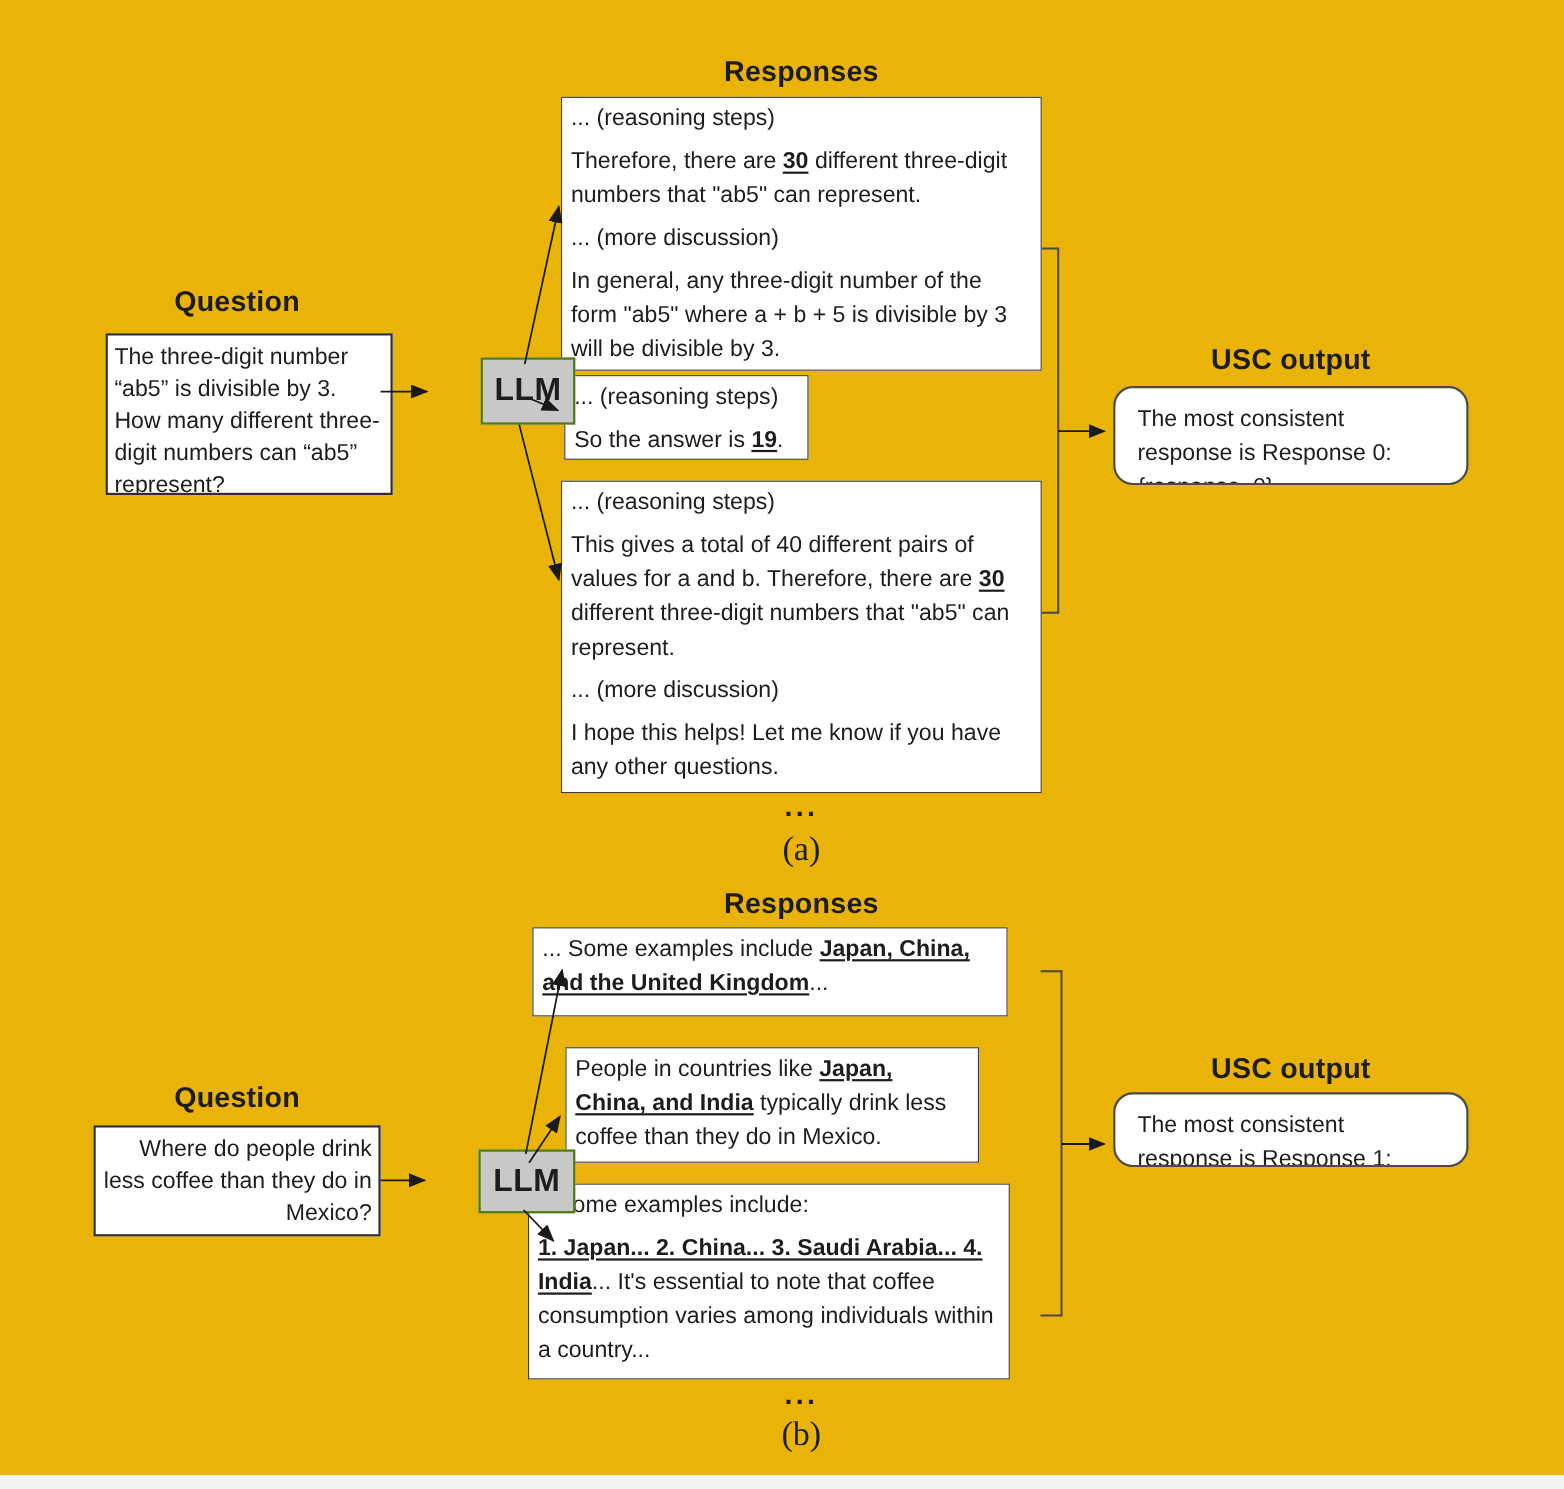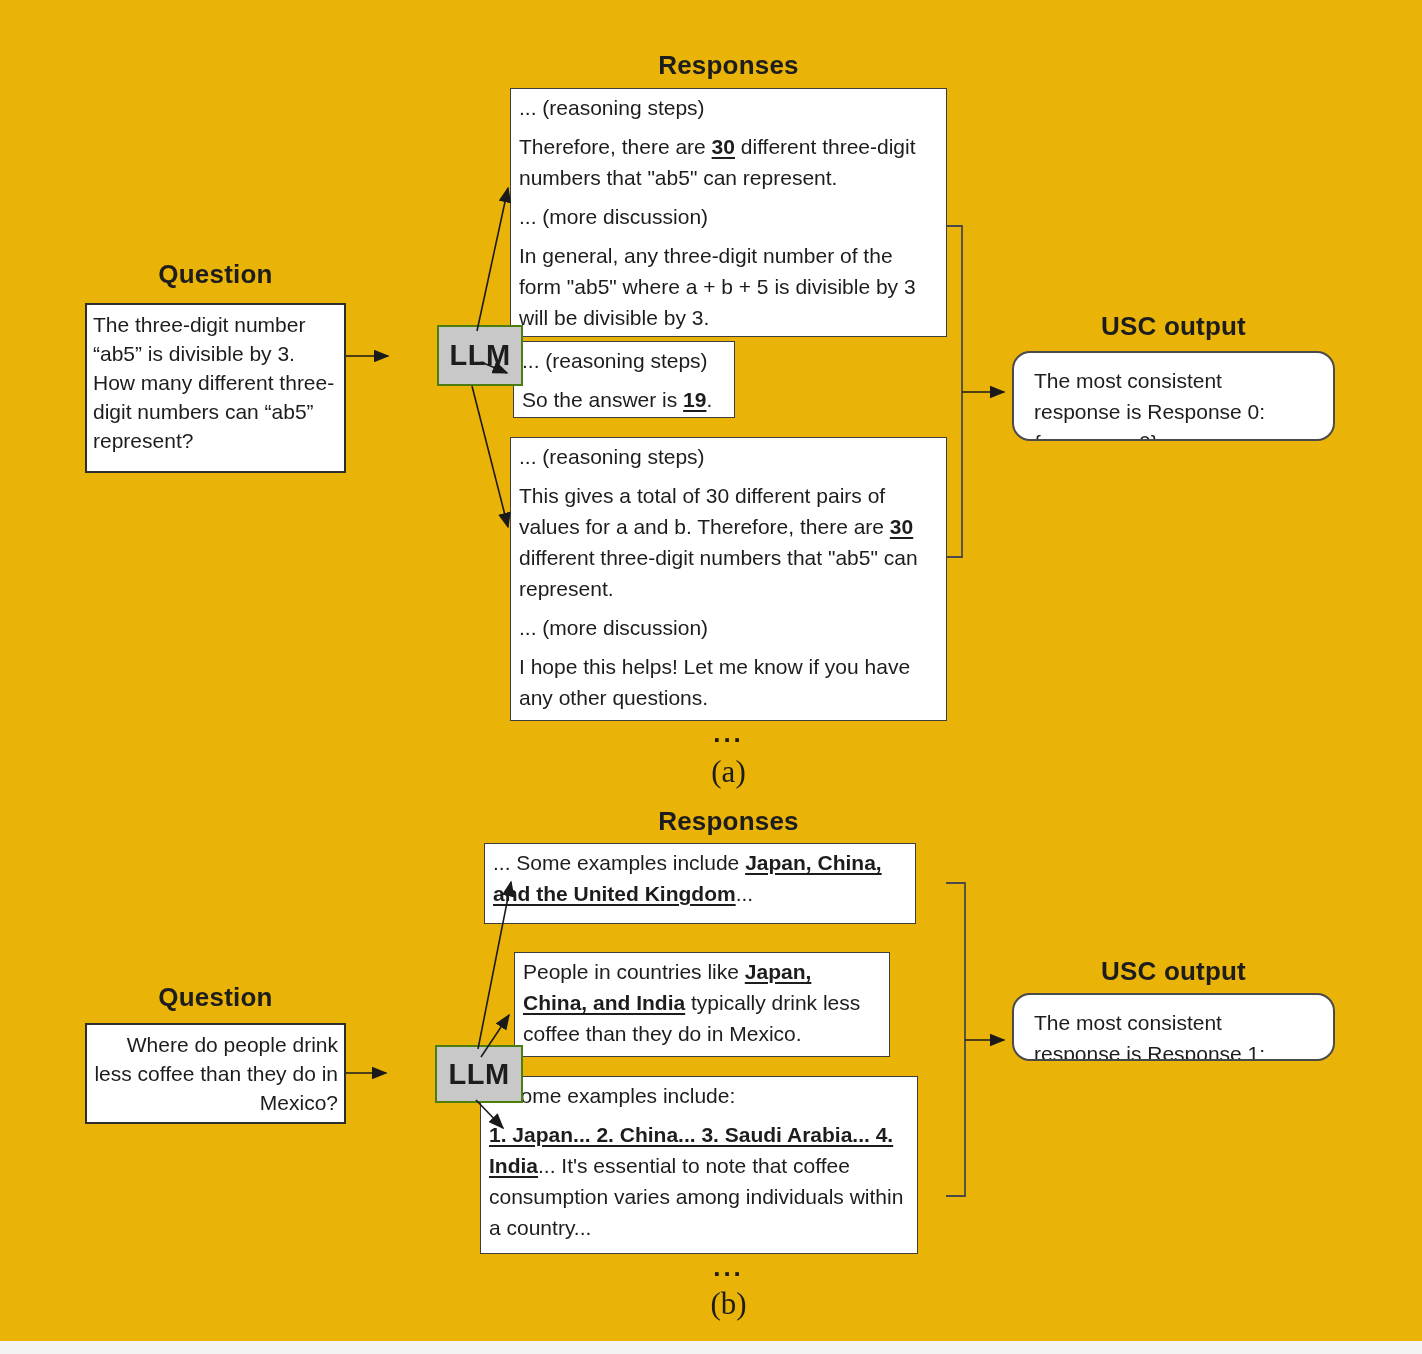--- a/index.html
+++ b/index.html
@@ -41,30 +41,30 @@
         <p><span>Therefore, there are </span><span class="b u">30</span><span> different three-digit numbers that "ab5" can represent.</span></p>
         <p><span>... (more discussion)</span></p>
         <p><span>In general, any three-digit number of the form "ab5" where a + b + 5 is divisible by 3 will be divisible by 3.</span></p>
       </div>
     <div class="box" style="left:513px;top:341px;width:222px;height:77px;">
         <p><span>... (reasoning steps)</span></p>
         <p><span>So the answer is </span><span class="b u">19</span><span>.</span></p>
       </div>
     <div class="box" style="left:510px;top:437px;width:437px;height:284px;">
         <p><span>... (reasoning steps)</span></p>
-        <p><span>This gives a total of 30 different pairs of values for a and b. Therefore, there are </span><span class="b u">30</span><span> different three-digit numbers that "ab5" can represent.</span></p>
+        <p><span>This gives a total of 40 different pairs of values for a and b. Therefore, there are </span><span class="b u">30</span><span> different three-digit numbers that "ab5" can represent.</span></p>
         <p><span>... (more discussion)</span></p>
         <p><span>I hope this helps! Let me know if you have any other questions.</span></p>
       </div>
 
     <div class="dots" style="left:510px;top:724px;width:437px;">...</div>
     <div class="cap" style="left:510px;top:754px;width:437px;">(a)</div>
 
     <div class="hd" style="left:85px;top:259px;width:261px;">Question</div>
-    <div class="box qbox" style="left:85px;top:303px;width:261px;height:170px;">
+    <div class="box qbox" style="left:96px;top:303px;width:261px;height:147px;">
       <p>The three-digit number “ab5” is divisible by 3. How many different three-digit numbers can “ab5” represent?</p>
     </div>
 
     <div class="llm" style="left:395px;top:325px;width:86px;height:61px;">
       <span>LLM</span>
     </div>
 
     <div class="hd" style="left:1012px;top:311px;width:323px;">USC output</div>
     <div class="box usc" style="left:1012px;top:351px;width:323px;height:90px;">
       <p>The most consistent response is Response 0: {response_0}.</p>

